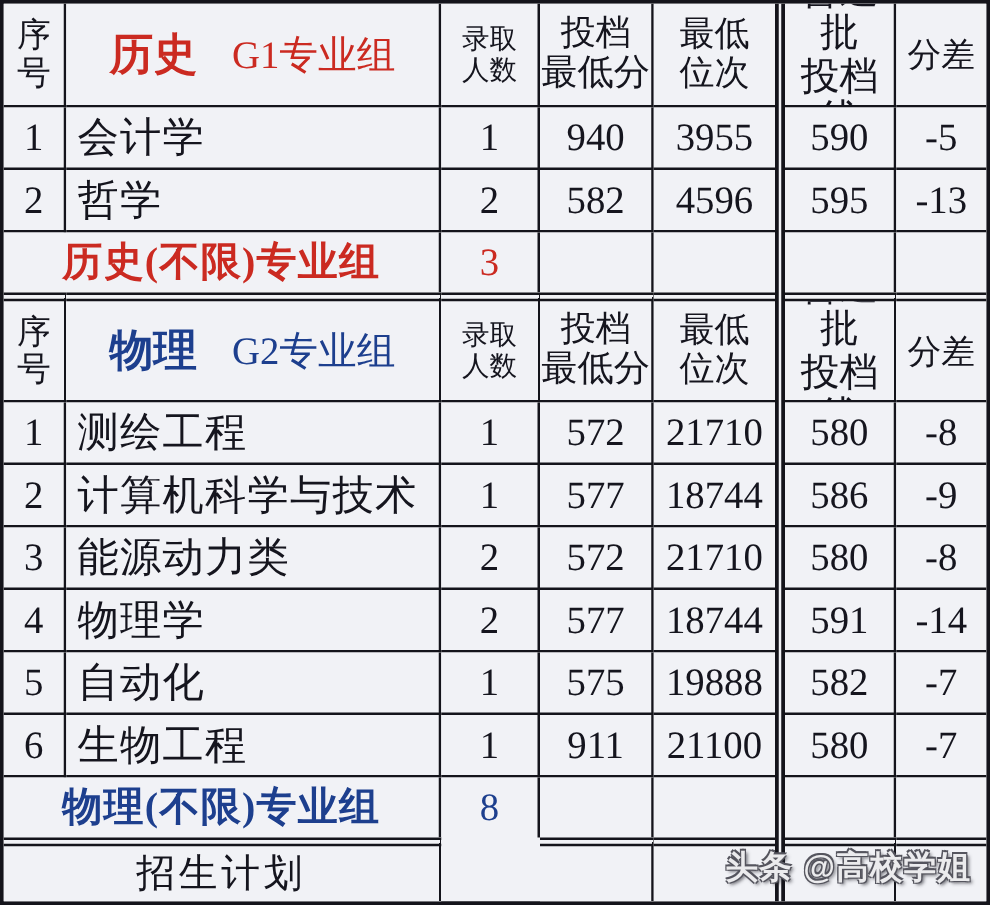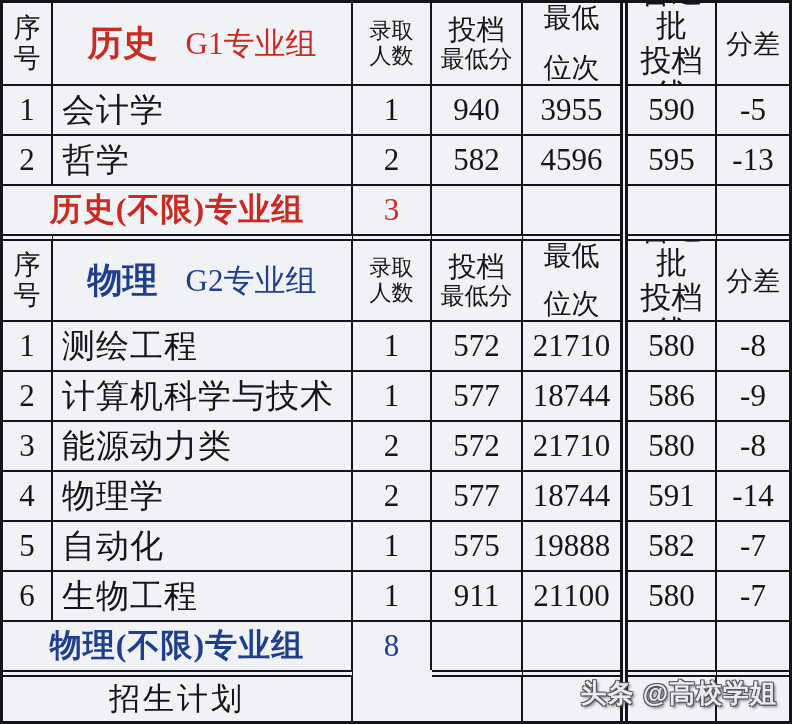--- a/index.html
+++ b/index.html
@@ -41,22 +41,22 @@
   .c1{grid-column:1}.c2{grid-column:2}.c3{grid-column:3}.c4{grid-column:4}
   .c5{grid-column:5}.c7{grid-column:7}.c8{grid-column:8}.c12{grid-column:1/3}
   .r1{grid-row:1}.r2{grid-row:2}.r3{grid-row:3}.r4{grid-row:4}.r5{grid-row:5}
   .r6{grid-row:6}.r7{grid-row:7}.r8{grid-row:8}.r9{grid-row:9}.r10{grid-row:10}
   .r11{grid-row:11}.r12{grid-row:12}.r13{grid-row:13}
 
   .stack{flex-direction:column;line-height:1.1;text-align:center;}
   .seq-h{font-size:27px;}
   .h-admit{font-size:22px;}
   .h-score .l1{font-size:28px;}
-  .h-score .l2{font-size:24px;}
-  .h-rank{font-size:28px;justify-content:space-between;}
+  .h-score .l2{font-size:29px;}
+  .h-rank{font-size:28px;}
   .h-batch{font-size:31px;}
   .h-diff{font-size:27px;}
 
   .group-title{gap:28px;}
   .gt-bold{font-weight:bold;font-size:35px;}
   .gt-rest{font-size:31px;}
   .red{color:var(--red);}
   .blue{color:var(--blue);}
 
   .num{font-size:31px;}

